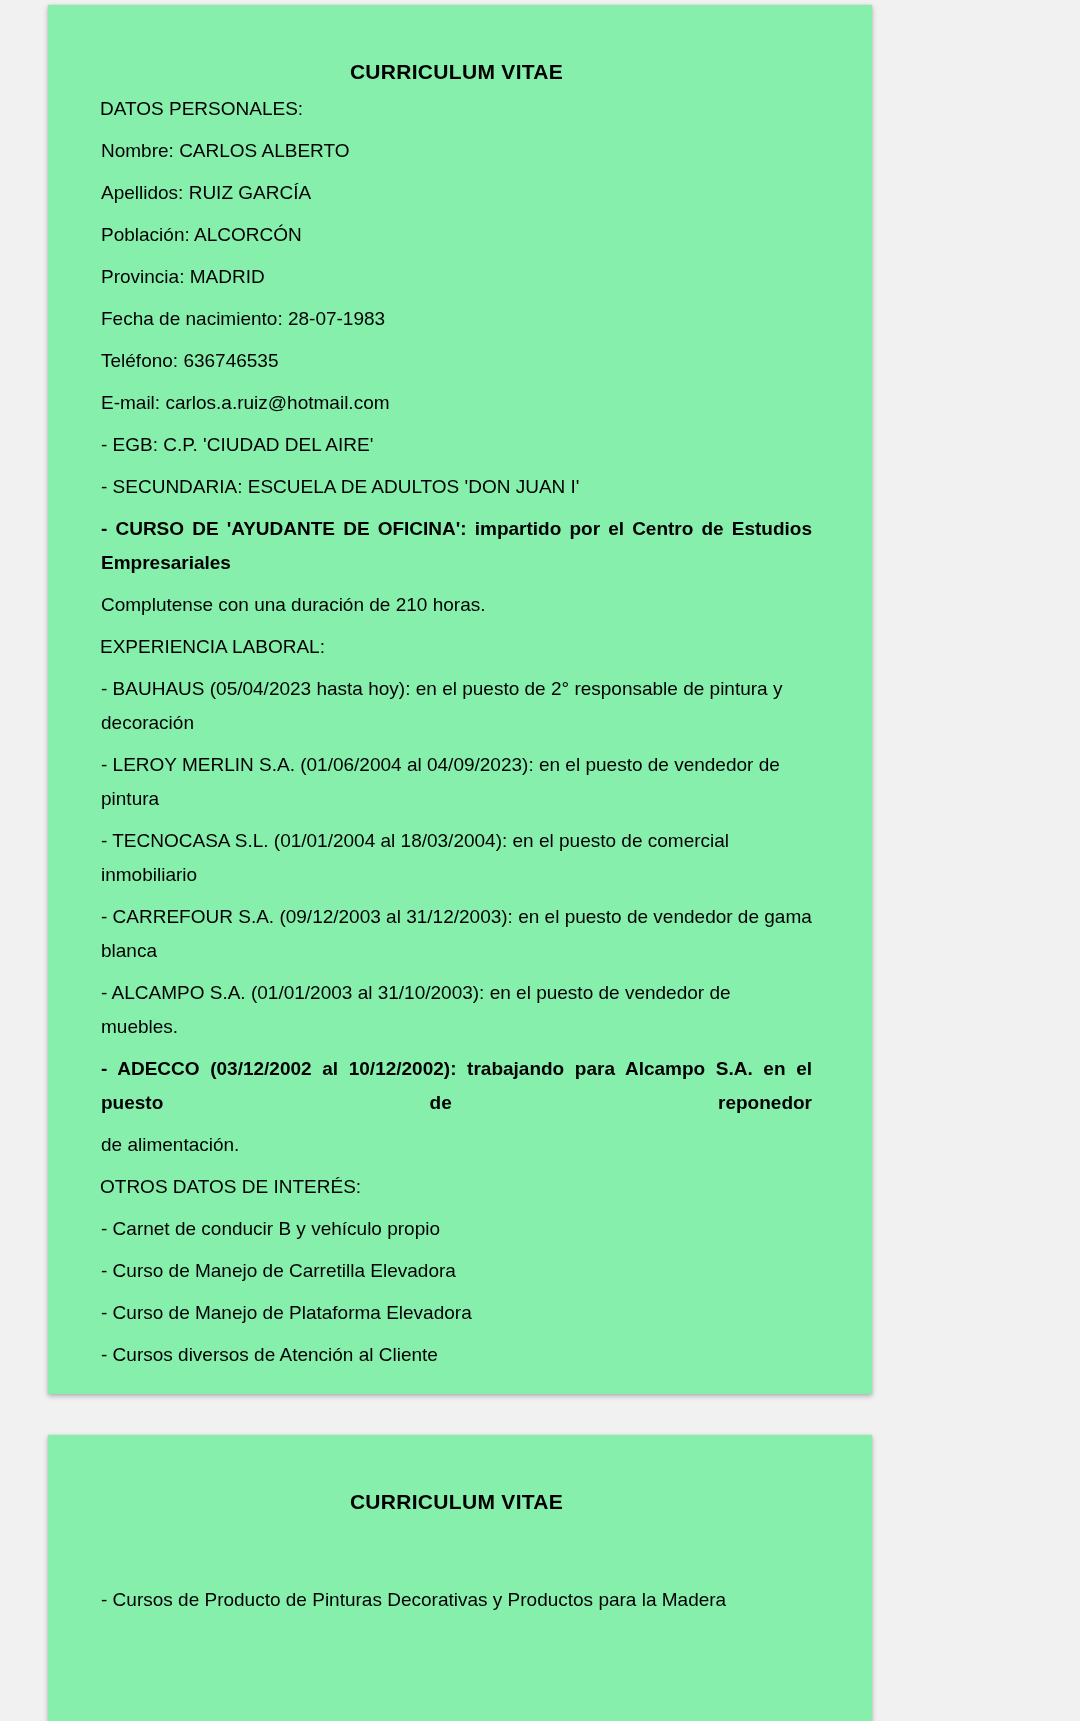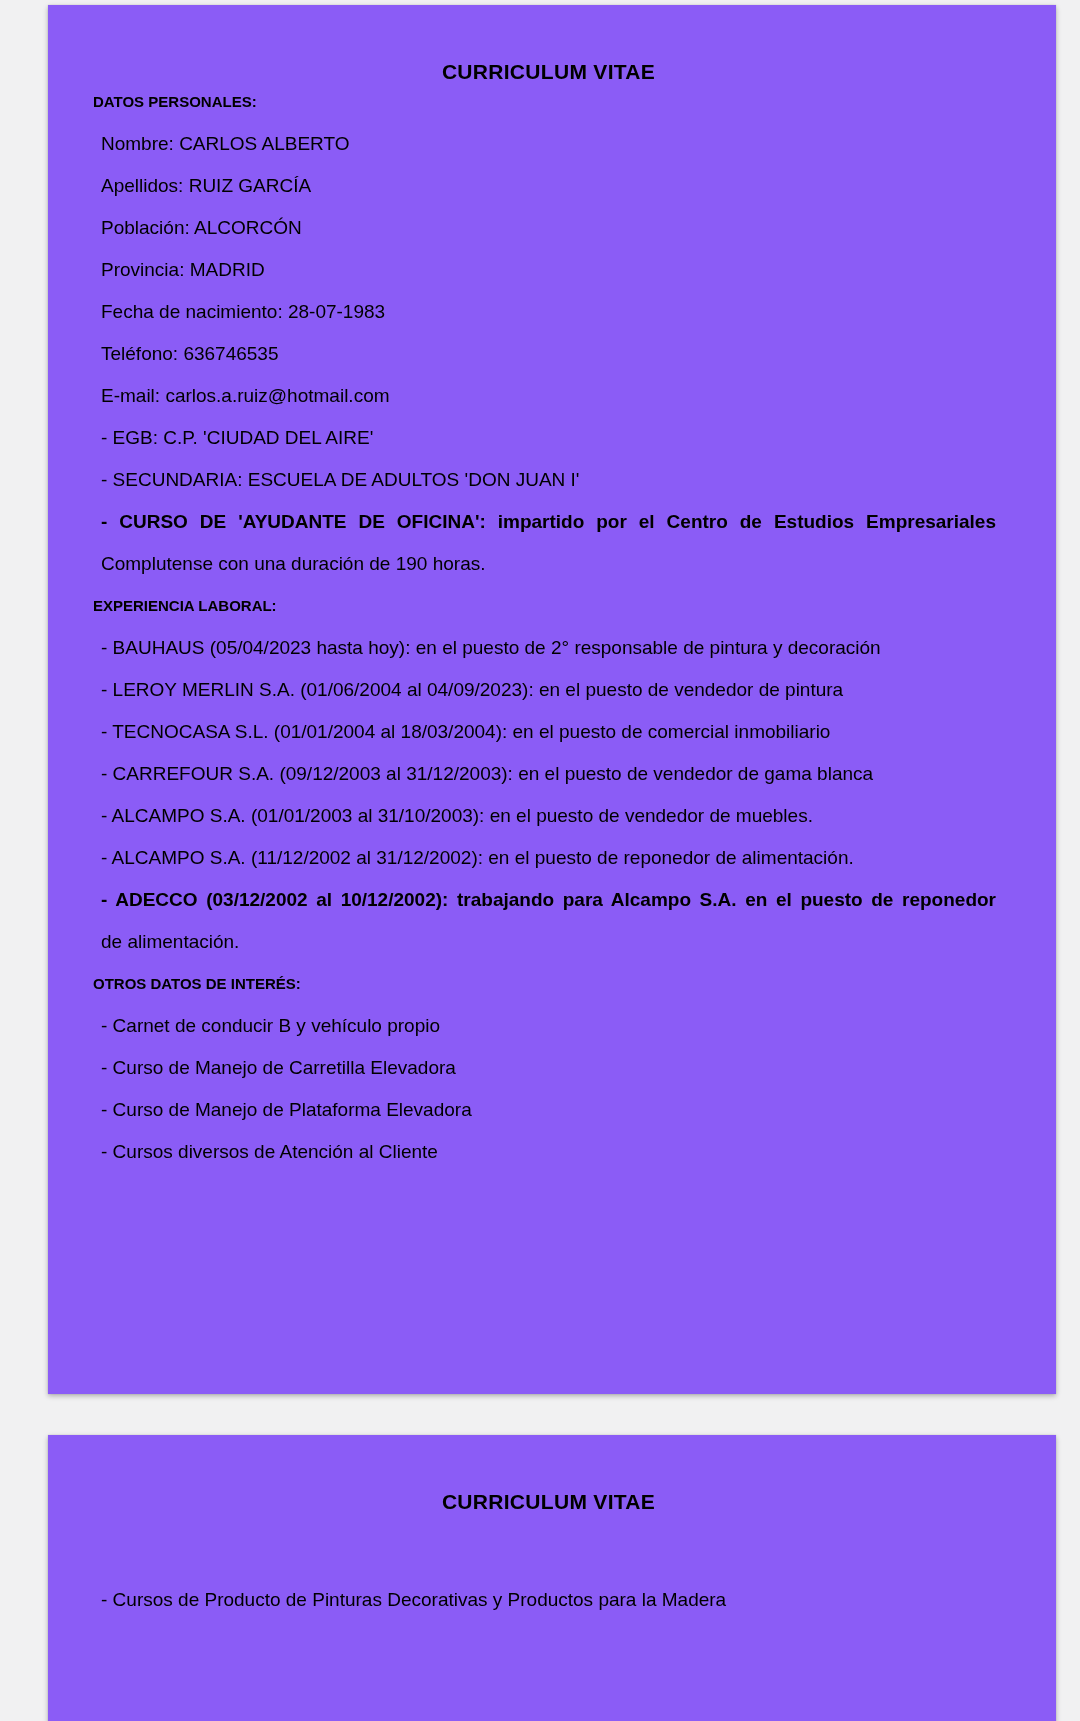--- a/index.html
+++ b/index.html
@@ -10,23 +10,23 @@
     position: relative;
     width: 1080px;
     height: 1721px;
     overflow: hidden;
     background: #f1f1f2;
     font-family: "Liberation Sans", sans-serif;
     color: #000;
   }
   .page {
     position: relative;
-    width: 1008px;
+    width: 824px;
     margin-left: 48px;
-    background: #8b5cf6;
+    background: #86efac;
     box-sizing: border-box;
     padding: 0 52px 12px 45px;
     box-shadow: 0 2px 5px rgba(0,0,0,0.28), 0 0 1px rgba(0,0,0,0.18);
   }
   .page-1 {
     margin-top: 5px;
     height: 1389px;
   }
   .page-2 {
     margin-top: 41px;
@@ -35,24 +35,24 @@
   .doc-title {
     margin: 0;
     padding-top: 54px;
     font-size: 21px;
     line-height: 26px;
     font-weight: bold;
     text-align: center;
     letter-spacing: 0.3px;
   }
   h2.heading {
-    font-size: 15px;
+    font-size: 19px;
     line-height: 34px;
-    font-weight: bold;
-    margin: 0;
+    font-weight: normal;
+    margin: 7px;
   }
   .h-datos       { margin-top: 52px; }
   .h-estudios    { margin-top: 30px; }
   .h-experiencia { margin-top: 32px; }
   .h-otros       { margin-top: 36px; }
   p.line {
     margin: 8px;
     font-size: 19px;
     line-height: 34px;
   }
@@ -77,29 +77,28 @@
     <p class="line">Apellidos: RUIZ GARCÍA</p>
     <p class="line">Población: ALCORCÓN</p>
     <p class="line">Provincia: MADRID</p>
     <p class="line">Fecha de nacimiento: 28-07-1983</p>
     <p class="line">Teléfono: 636746535</p>
     <p class="line">E-mail: carlos.a.ruiz@hotmail.com</p>
 
     <p class="line">- EGB: C.P. 'CIUDAD DEL AIRE'</p>
     <p class="line">- SECUNDARIA: ESCUELA DE ADULTOS 'DON JUAN I'</p>
     <p class="line justify-full">- CURSO DE 'AYUDANTE DE OFICINA': impartido por el Centro de Estudios Empresariales</p>
-    <p class="line">Complutense con una duración de 190 horas.</p>
+    <p class="line">Complutense con una duración de 210 horas.</p>
 
     <h2 class="heading h-experiencia">EXPERIENCIA LABORAL:</h2>
     <p class="line">- BAUHAUS (05/04/2023 hasta hoy): en el puesto de 2° responsable de pintura y decoración</p>
     <p class="line">- LEROY MERLIN S.A. (01/06/2004 al 04/09/2023): en el puesto de vendedor de pintura</p>
     <p class="line">- TECNOCASA S.L. (01/01/2004 al 18/03/2004): en el puesto de comercial inmobiliario</p>
     <p class="line">- CARREFOUR S.A. (09/12/2003 al 31/12/2003): en el puesto de vendedor de gama blanca</p>
     <p class="line">- ALCAMPO S.A. (01/01/2003 al 31/10/2003): en el puesto de vendedor de muebles.</p>
-    <p class="line">- ALCAMPO S.A. (11/12/2002 al 31/12/2002): en el puesto de reponedor de alimentación.</p>
     <p class="line justify-full">- ADECCO (03/12/2002 al 10/12/2002): trabajando para Alcampo S.A. en el puesto de reponedor</p>
     <p class="line">de alimentación.</p>
 
     <h2 class="heading h-otros">OTROS DATOS DE INTERÉS:</h2>
     <p class="line">- Carnet de conducir B y vehículo propio</p>
     <p class="line">- Curso de Manejo de Carretilla Elevadora</p>
     <p class="line">- Curso de Manejo de Plataforma Elevadora</p>
     <p class="line">- Cursos diversos de Atención al Cliente</p>
   </div>
 

